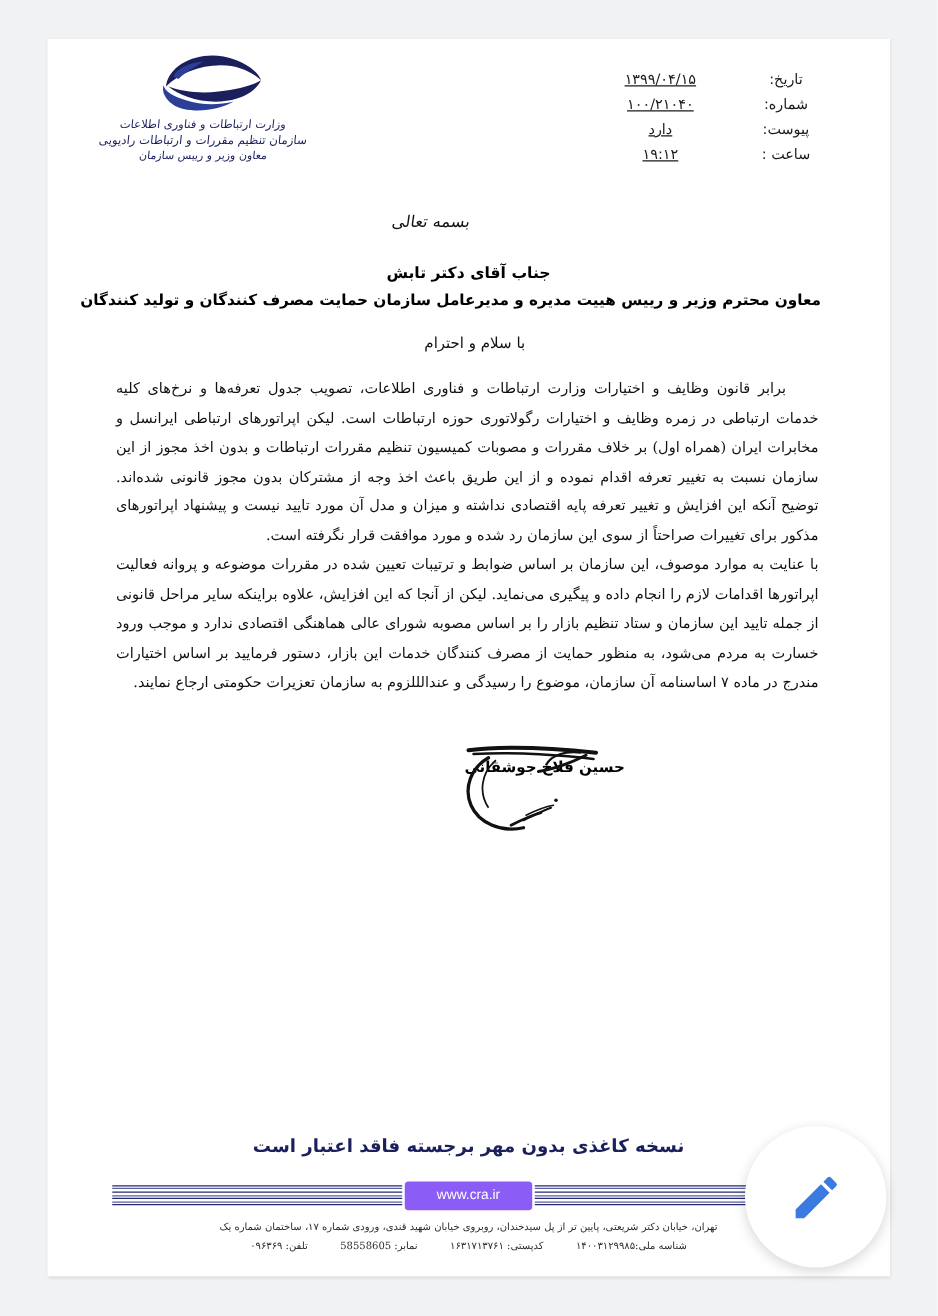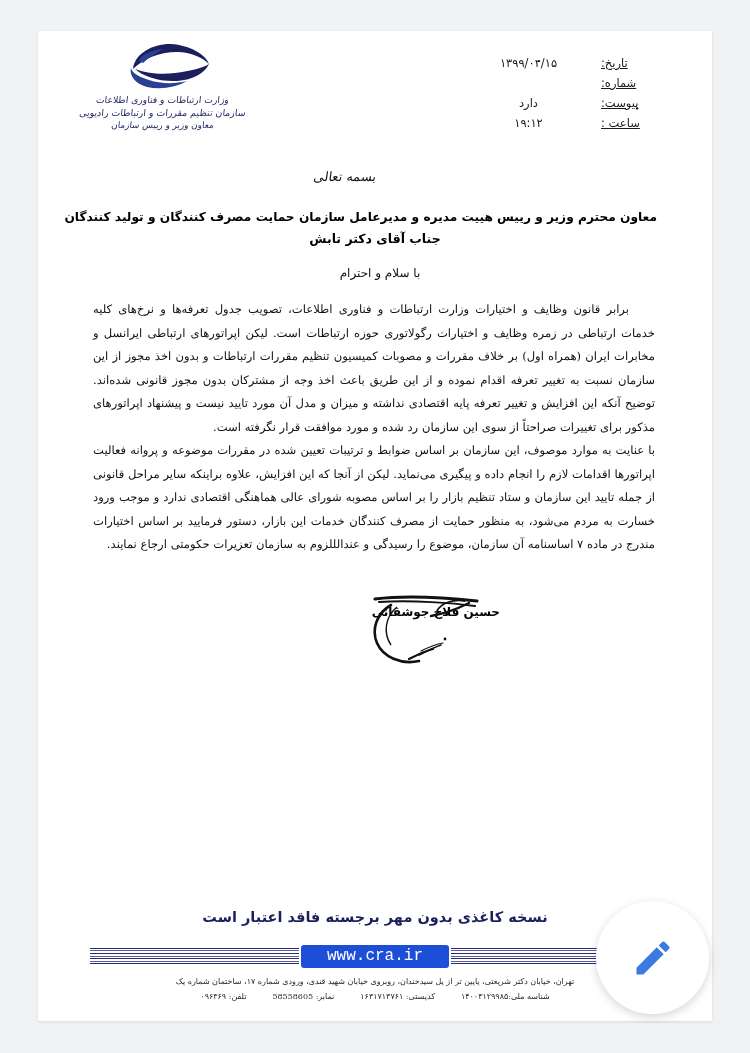--- a/index.html
+++ b/index.html
@@ -46,29 +46,29 @@
   }
   .meta-row {
     display: flex;
     justify-content: flex-start;
     align-items: baseline;
     height: 20px;
     line-height: 20px;
   }
   .meta-label {
     width: 56px;
-    text-align: left;
-    white-space: nowrap;
-    text-decoration: underline;
+    text-align: center;
+    white-space: nowrap;
   }
   .meta-value {
     flex: 1;
     text-align: center;
     white-space: nowrap;
     padding-left: 14px;
+    text-decoration: underline;
   }
 
   .logo-block {
     position: absolute;
     top: 8px;
     left: 22px;
     width: 205px;
     text-align: center;
   }
   .logo-mark {
@@ -211,24 +211,24 @@
     flex-direction: column;
     justify-content: space-between;
   }
   .stripes span {
     display: block;
     height: 1.4px;
     background: #262a74;
   }
   .stripes span.thin { height: 0.9px; background: #5b5fa0; }
   .url-box {
-    background: #1d4ed8;
+    background: #8b5cf6;
     color: #ffffff;
-    font-family: Liberation Mono, monospace;
-    font-size: 16px;
+    font-family: Liberation Sans, sans-serif;
+    font-size: 11px;
     padding: 4px 26px;
     border-radius: 3px;
     white-space: nowrap;
     direction: ltr;
     margin: 0 2px;
     line-height: 15px;
   }
 
   .footer-address {
     margin-top: 8px;
@@ -276,20 +276,21 @@
 
   <div class="header">
 
     <div class="meta-block">
       <div class="meta-row">
         <span class="meta-label">تاریخ:</span>
         <span class="meta-value">۱۳۹۹/۰۴/۱۵</span>
       </div>
       <div class="meta-row">
         <span class="meta-label">شماره:</span>
+        <span class="meta-value">۱۰۰/۲۱۰۴۰</span>
       </div>
       <div class="meta-row">
         <span class="meta-label">پیوست:</span>
         <span class="meta-value">دارد</span>
       </div>
       <div class="meta-row">
         <span class="meta-label">ساعت :</span>
         <span class="meta-value">۱۹:۱۲</span>
       </div>
     </div>
@@ -307,22 +308,22 @@
         <div class="logo-line l1">وزارت ارتباطات و فناوری اطلاعات</div>
         <div class="logo-line l2">سازمان تنظیم مقررات و ارتباطات رادیویی</div>
         <div class="logo-line l3">معاون وزیر و رییس سازمان</div>
       </div>
     </div>
   </div>
 
   <div class="basmala">بسمه تعالی</div>
 
   <div class="addressee">
+    <div class="addressee-line l1">جناب آقای دکتر تابش</div>
     <div class="addressee-line l2">معاون محترم وزیر و رییس هییت مدیره و مدیرعامل سازمان حمایت مصرف کنندگان و تولید کنندگان</div>
-    <div class="addressee-line l1">جناب آقای دکتر تابش</div>
   </div>
 
   <div class="salutation">با سلام و احترام</div>
 
   <div class="body-text">
     <p class="indent">برابر قانون وظایف و اختیارات وزارت ارتباطات و فناوری اطلاعات، تصویب جدول تعرفه‌ها و نرخ‌های کلیه خدمات ارتباطی در زمره وظایف و اختیارات رگولاتوری حوزه ارتباطات است. لیکن اپراتورهای ارتباطی ایرانسل و مخابرات ایران (همراه اول) بر خلاف مقررات و مصوبات کمیسیون تنظیم مقررات ارتباطات و بدون اخذ مجوز از این سازمان نسبت به تغییر تعرفه اقدام نموده و از این طریق باعث اخذ وجه از مشترکان بدون مجوز قانونی شده‌اند. توضیح آنکه این افزایش و تغییر تعرفه پایه اقتصادی نداشته و میزان و مدل آن مورد تایید نیست و پیشنهاد اپراتورهای مذکور برای تغییرات صراحتاً از سوی این سازمان رد شده و مورد موافقت قرار نگرفته است.</p>
     <p>با عنایت به موارد موصوف، این سازمان بر اساس ضوابط و ترتیبات تعیین شده در مقررات موضوعه و پروانه فعالیت اپراتورها اقدامات لازم را انجام داده و پیگیری می‌نماید. لیکن از آنجا که این افزایش، علاوه براینکه سایر مراحل قانونی از جمله تایید این سازمان و ستاد تنظیم بازار را بر اساس مصوبه شورای عالی هماهنگی اقتصادی ندارد و موجب ورود خسارت به مردم می‌شود، به منظور حمایت از مصرف کنندگان خدمات این بازار، دستور فرمایید بر اساس اختیارات مندرج در ماده ۷ اساسنامه آن سازمان، موضوع را رسیدگی و عندالللزوم به سازمان تعزیرات حکومتی ارجاع نمایند.</p>
   </div>
 
   <div class="signature">

